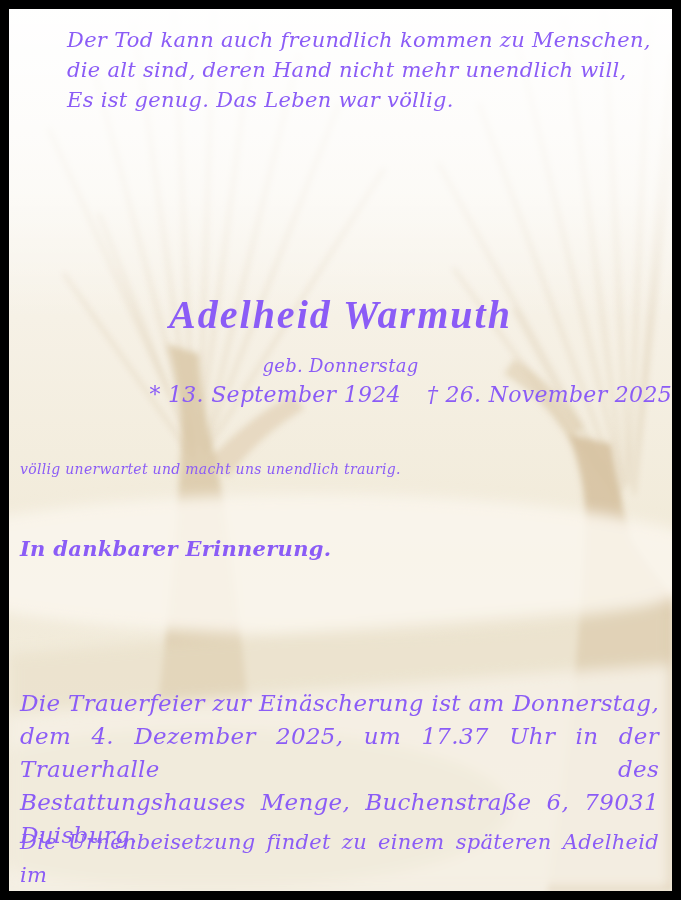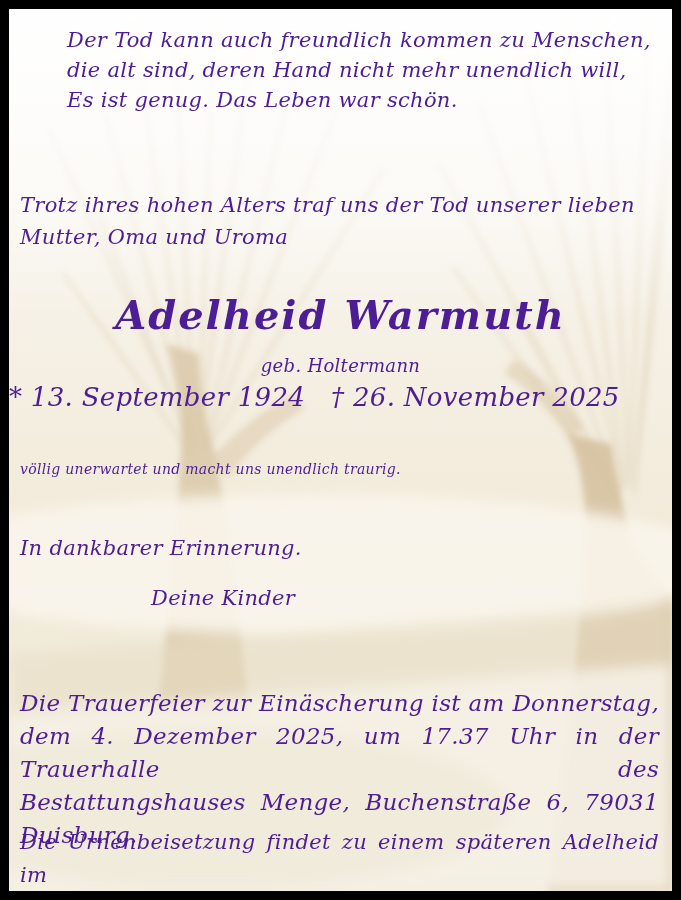--- a/index.html
+++ b/index.html
@@ -16,56 +16,58 @@
     background: #f7f4ec;
     overflow: hidden;
   }
   .bg {
     position: absolute; inset: 0;
     width: 100%; height: 100%;
   }
   .content {
     position: absolute; inset: 0;
     font-style: italic;
-    color: #4c1d95;
+    color: #8b5cf6;
     letter-spacing: 0.3px;
   }
   .block { position: absolute; }
   .verse {
     top: 16px; left: 58px; right: 6px;
     font-size: 21px; line-height: 30px;
   }
   .intro {
     top: 180px; left: 11px; right: 14px;
     font-size: 21px; line-height: 32px;
   }
   .name {
     top: 282px; left: 0; right: 0;
     text-align: center;
     font-size: 40px; font-weight: bold;
     letter-spacing: 2px;
+    font-family: Liberation Serif, serif;
   }
   .maiden {
     top: 346px; left: 0; right: 0;
     text-align: center;
     font-size: 18px;
   }
   .dates {
     top: 373px; left: 0; right: 0;
-    text-align: left;
-    font-size: 26px;
+    text-align: right;
+    font-size: 22px;
   }
   .dates .death { margin-left: 26px; }
   .grief {
     top: 452px; left: 11px; right: 14px;
     font-size: 14px;
   }
   .remembrance {
     top: 527px; left: 11px; right: 14px;
     font-size: 21px;
+    font-weight: bold;
   }
   .family {
     top: 574px; left: 142px; right: 14px;
     font-size: 21px; line-height: 31px;
   }
   .funeral {
     top: 678px; left: 11px; right: 13px;
     font-size: 23px; line-height: 33px;
   }
   .urn {
@@ -145,42 +147,37 @@
     </g>
 
     <rect x="0" y="0" width="663" height="310" fill="url(#topfade)"></rect>
   </svg>
 
   <div class="content">
 
     <div class="block verse">
       <div>Der Tod kann auch freundlich kommen zu Menschen,</div>
       <div>die alt sind, deren Hand nicht mehr unendlich will,</div>
-      <div>Es ist genug. Das Leben war schön.</div>
+      <div>Es ist genug. Das Leben war völlig.</div>
     </div>
 
-    <div class="block intro">
-      <div>Trotz ihres hohen Alters traf uns der Tod unserer lieben</div>
-      <div>Mutter, Oma und Uroma</div>
-    </div>
 
     <div class="block name">Adelheid Warmuth</div>
 
-    <div class="block maiden">geb. Holtermann</div>
+    <div class="block maiden">geb. Donnerstag</div>
 
     <div class="block dates">
       <span class="birth">* 13. September 1924</span><span class="death">† 26. November 2025</span>
     </div>
 
     <div class="block grief">völlig unerwartet und macht uns unendlich traurig.</div>
 
     <div class="block remembrance">In dankbarer Erinnerung.</div>
 
     <div class="block family">
-      <div>Deine Kinder</div>
     </div>
 
     <div class="block funeral">
       <div class="stretch">Die Trauerfeier zur Einäscherung ist am Donnerstag,</div>
       <div class="stretch">dem 4. Dezember 2025, um 17.37 Uhr in der Trauerhalle des</div>
       <div class="stretch">Bestattungshauses Menge, Buchenstraße 6, 79031 Duisburg.</div>
     </div>
 
     <div class="block urn">
       <div class="stretch">Die Urnenbeisetzung findet zu einem späteren Adelheid im</div>

